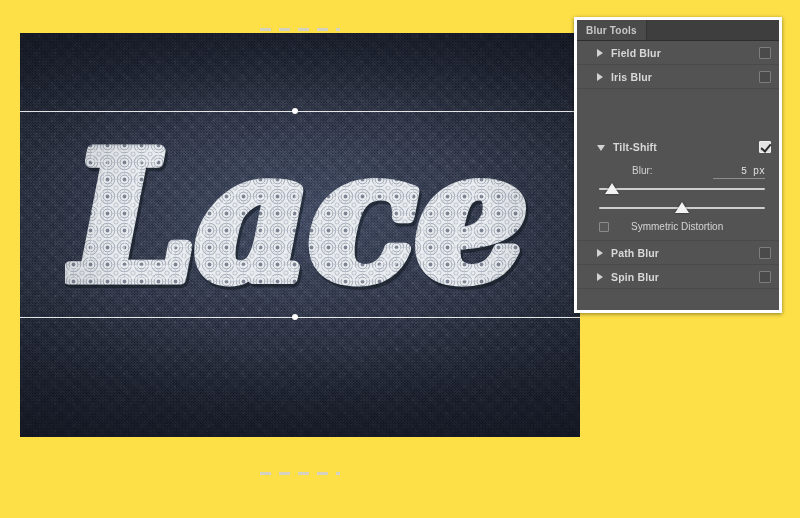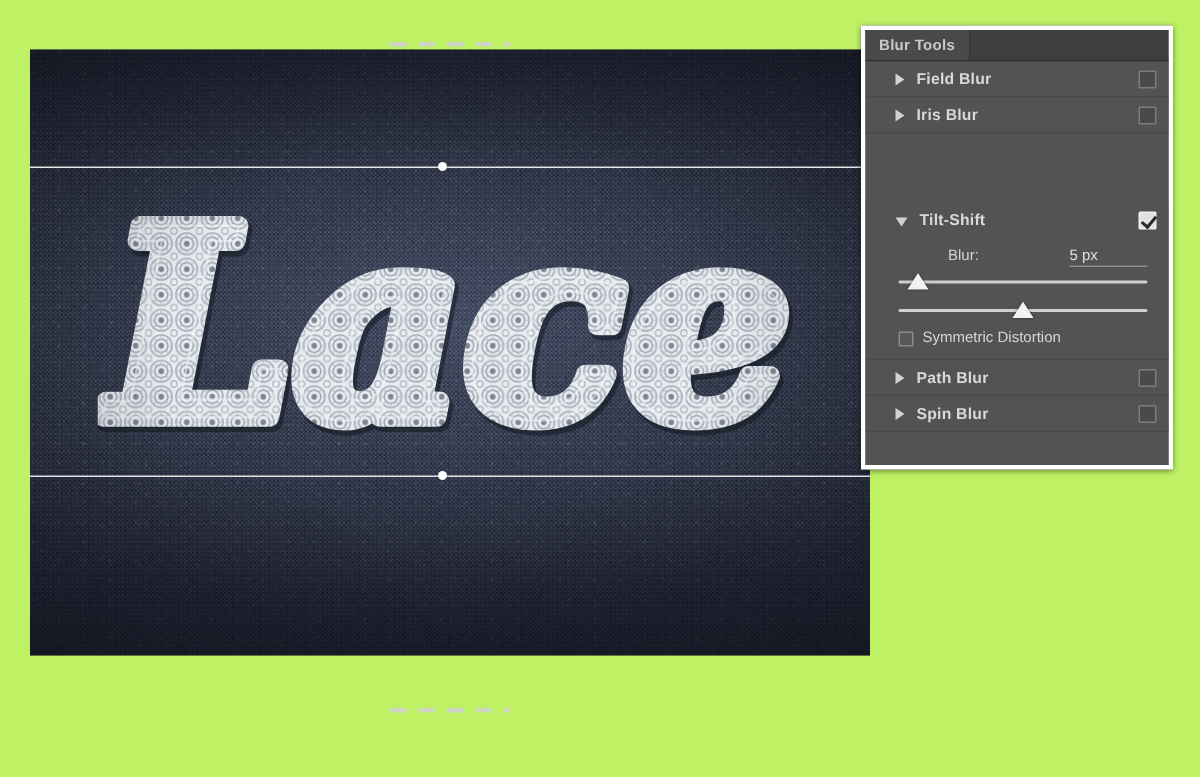--- a/index.html
+++ b/index.html
@@ -13,21 +13,21 @@
     position: relative;
     overflow: hidden;
     font-family: "Liberation Sans", sans-serif;
     -webkit-font-smoothing: antialiased;
   }
 
   
   #workspace {
     position: absolute;
     inset: 0;
-    background: #bef264;
+    background: #fde047;
   }
 
   #canvas-image {
     position: absolute;
     left: 20px;
     top: 33px;
     width: 560px;
     height: 404px;
     overflow: hidden;
     background:
@@ -223,23 +223,24 @@
     padding-left: 33px;
   }
   .ctl-label {
     color: #d2d2d2;
     font-size: 10px;
   }
   .ctl-value {
     color: #e0e0e0;
     font-size: 10px;
     min-width: 52px;
-    text-align: left;
+    text-align: right;
     border-bottom: 1px solid #8d8d8d;
     padding-bottom: 1px;
+    font-family: Liberation Mono, monospace;
   }
 
   .slider {
     position: relative;
     height: 14px;
     margin: 3px 0 5px 0;
   }
   .slider-track {
     position: absolute;
     top: 6px; left: 0; right: 0;
@@ -268,20 +269,21 @@
     box-sizing: border-box;
     border: 1px solid #8b8b8b;
     background: #585858;
     border-radius: 1px;
     margin-right: 6px;
     flex: 0 0 auto;
   }
   #symmetric-label {
     color: #d5d5d5;
     font-size: 10px;
+    margin-left: 16px;
   }
 </style>
 </head>
 <body>
 
 <div id="workspace">
 
   <div id="canvas-image">
     <div id="denim-weave"></div>
     <div id="denim-noise"></div>

